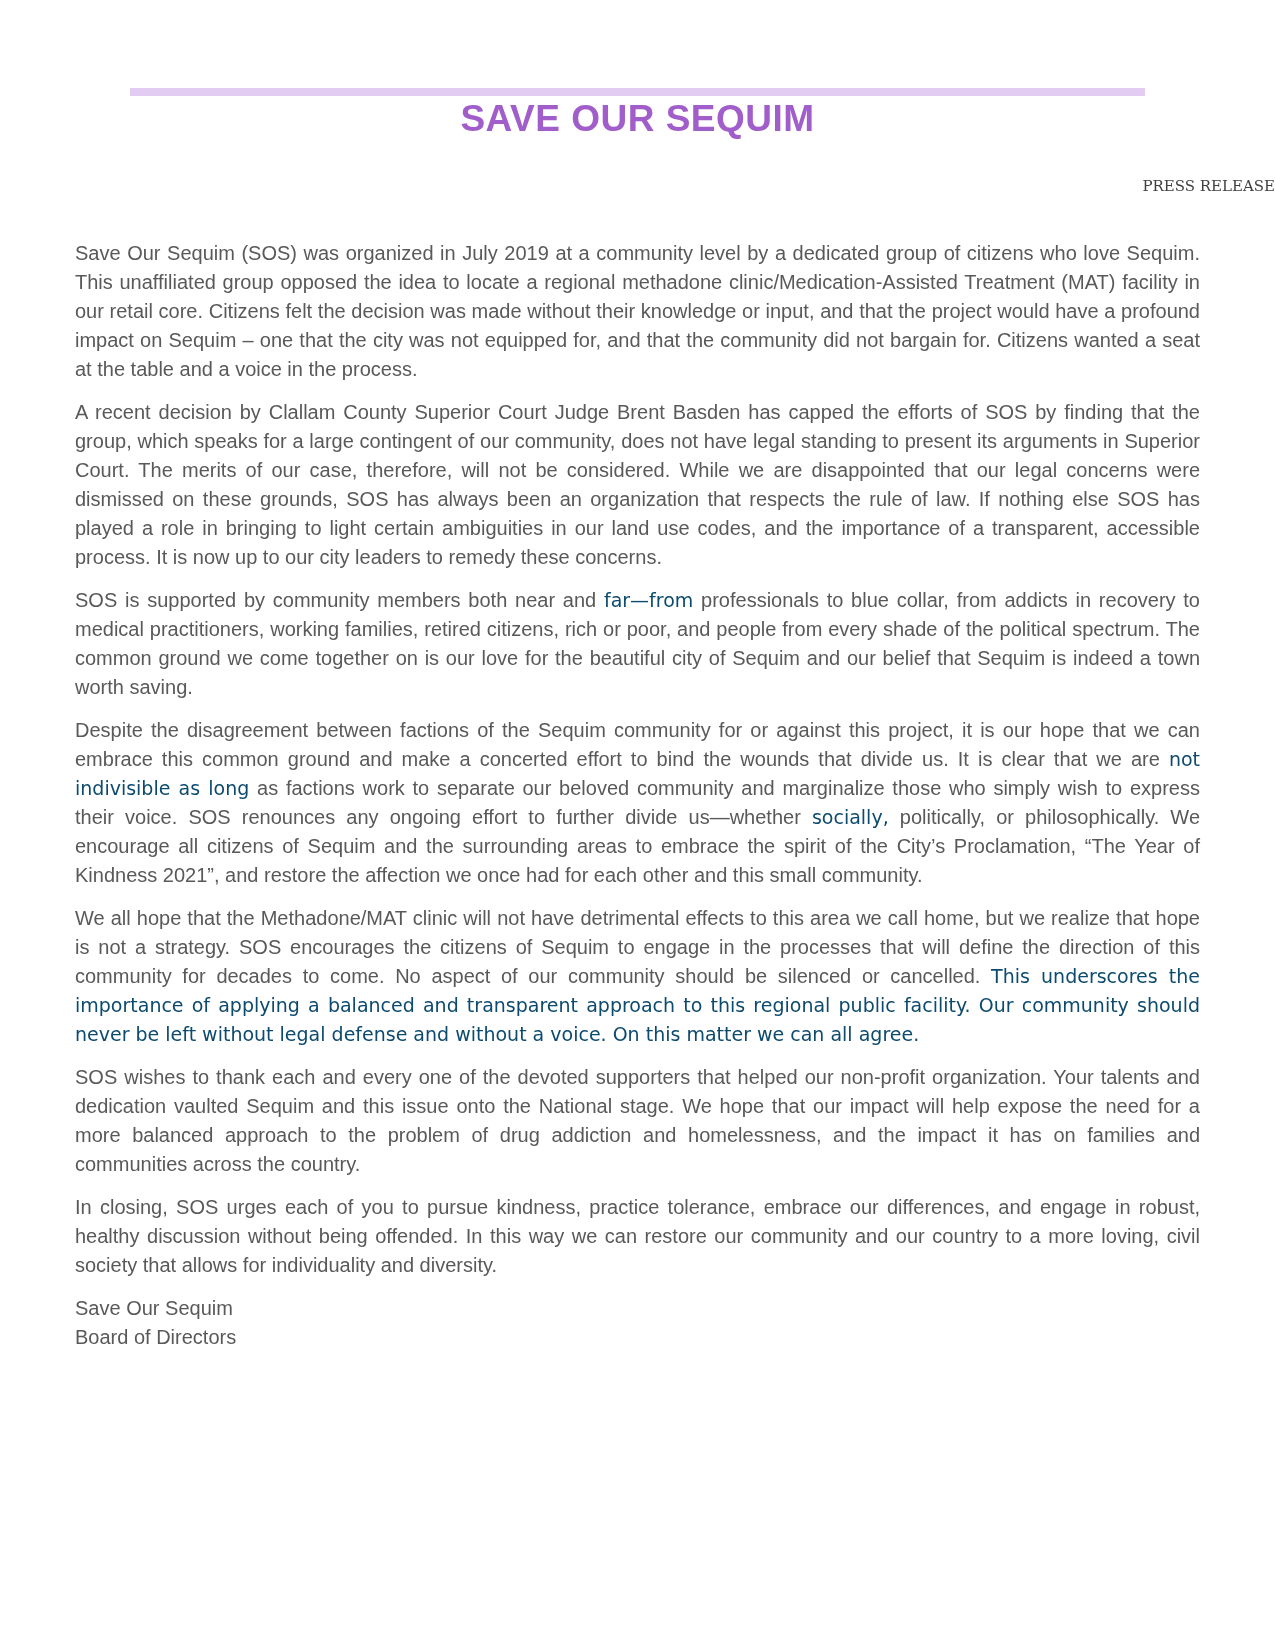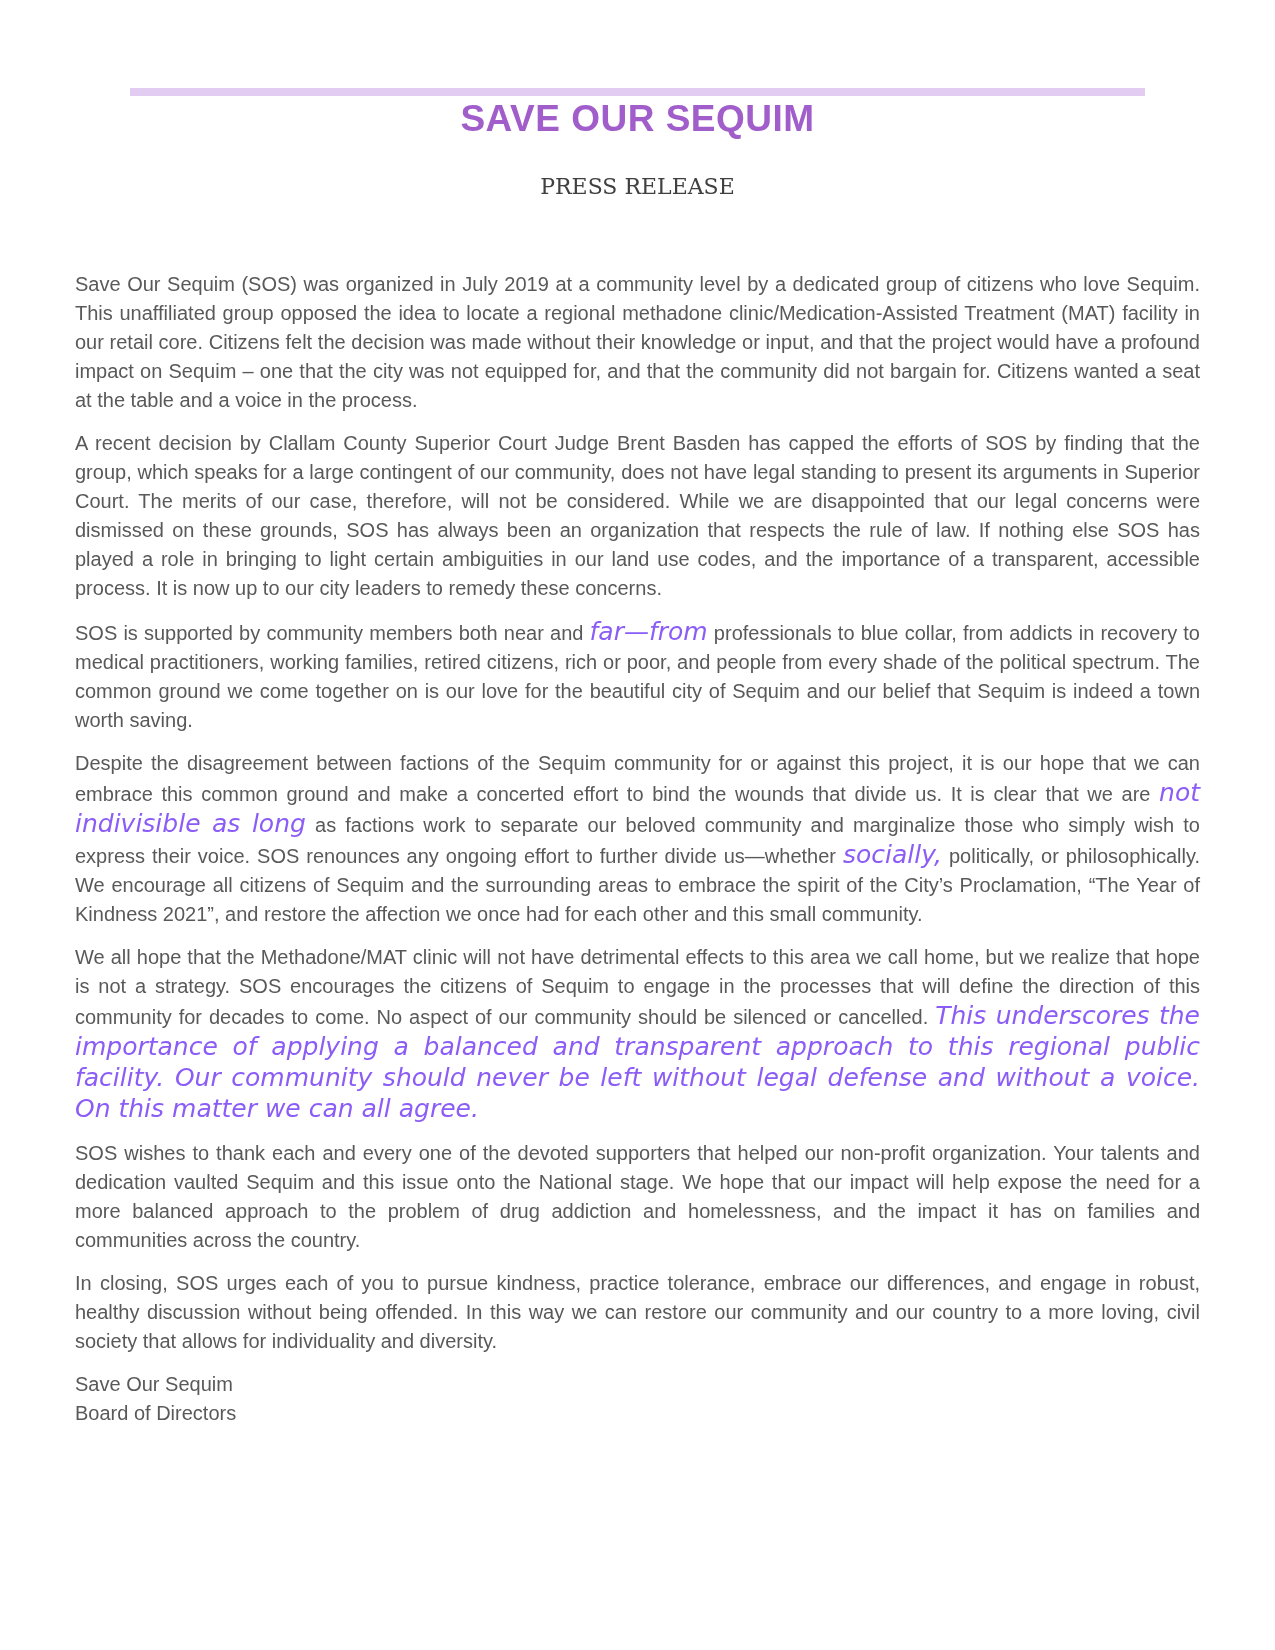--- a/index.html
+++ b/index.html
@@ -26,43 +26,42 @@
     text-align: center;
     font-family: "Liberation Sans", sans-serif;
     font-weight: bold;
     font-size: 37px;
     line-height: 42px;
     color: #a15ecb;
     letter-spacing: 0.5px;
   }
   .subtitle-block {
     margin-top: 30px;
-    text-align: center;
+    text-align: right;
     font-family: "DejaVu Serif", serif;
-    font-size: 22px;
+    font-size: 15px;
     line-height: 33px;
     color: #404040;
   }
   .body-text {
-    margin: 67px 75px 0 75px;
+    margin: 36px 75px 0 75px;
   }
   .para {
     margin: 0 0 14px 0;
     text-align: justify;
     font-size: 20px;
     line-height: 29px;
     color: #595959;
     hyphens: manual;
     -webkit-hyphens: manual;
   }
   .alt {
     font-family: "DejaVu Sans", sans-serif;
-    font-size: 25px;
-    color: #8b5cf6;
-    font-style: italic;
+    font-size: 19px;
+    color: #0c4a6e;
   }
   .signature {
     margin: 0;
     font-size: 20px;
     line-height: 29px;
     color: #595959;
     text-align: left;
   }
   .footer-rule {
     position: absolute;

